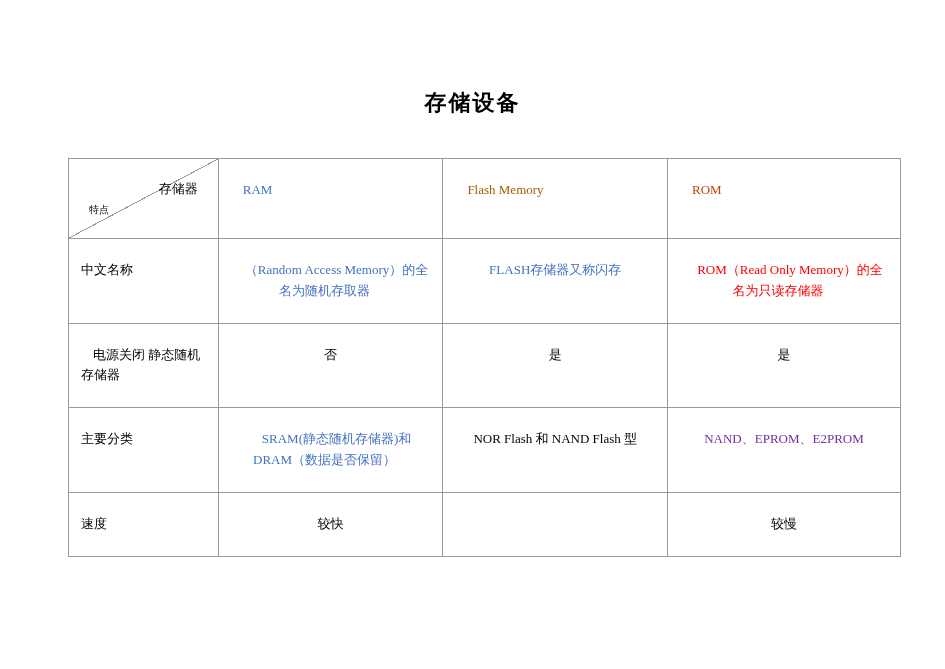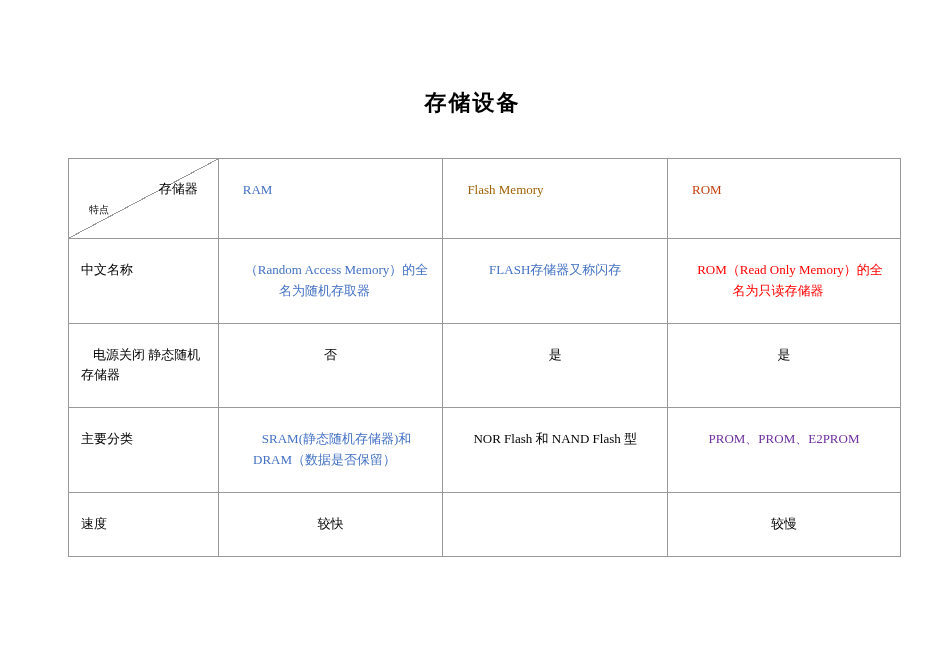--- a/index.html
+++ b/index.html
@@ -183,21 +183,21 @@
 
       <tr>
         <td class="row-label">主要分类</td>
         <td class="row-content">
           <span class="text-blue">SRAM(静态随机存储器)和DRAM（数据是否保留）</span>
         </td>
         <td class="row-content">
           <span>NOR Flash 和 NAND Flash 型</span>
         </td>
         <td class="row-content">
-          <span class="text-purple">PROM、PROM、E2PROM</span>
+          <span class="text-purple">NAND、EPROM、E2PROM</span>
         </td>
       </tr>
 
       <tr>
         <td class="row-label">速度</td>
         <td class="row-content">较快</td>
         <td class="row-content"></td>
         <td class="row-content">较慢</td>
       </tr>
     </tbody>

